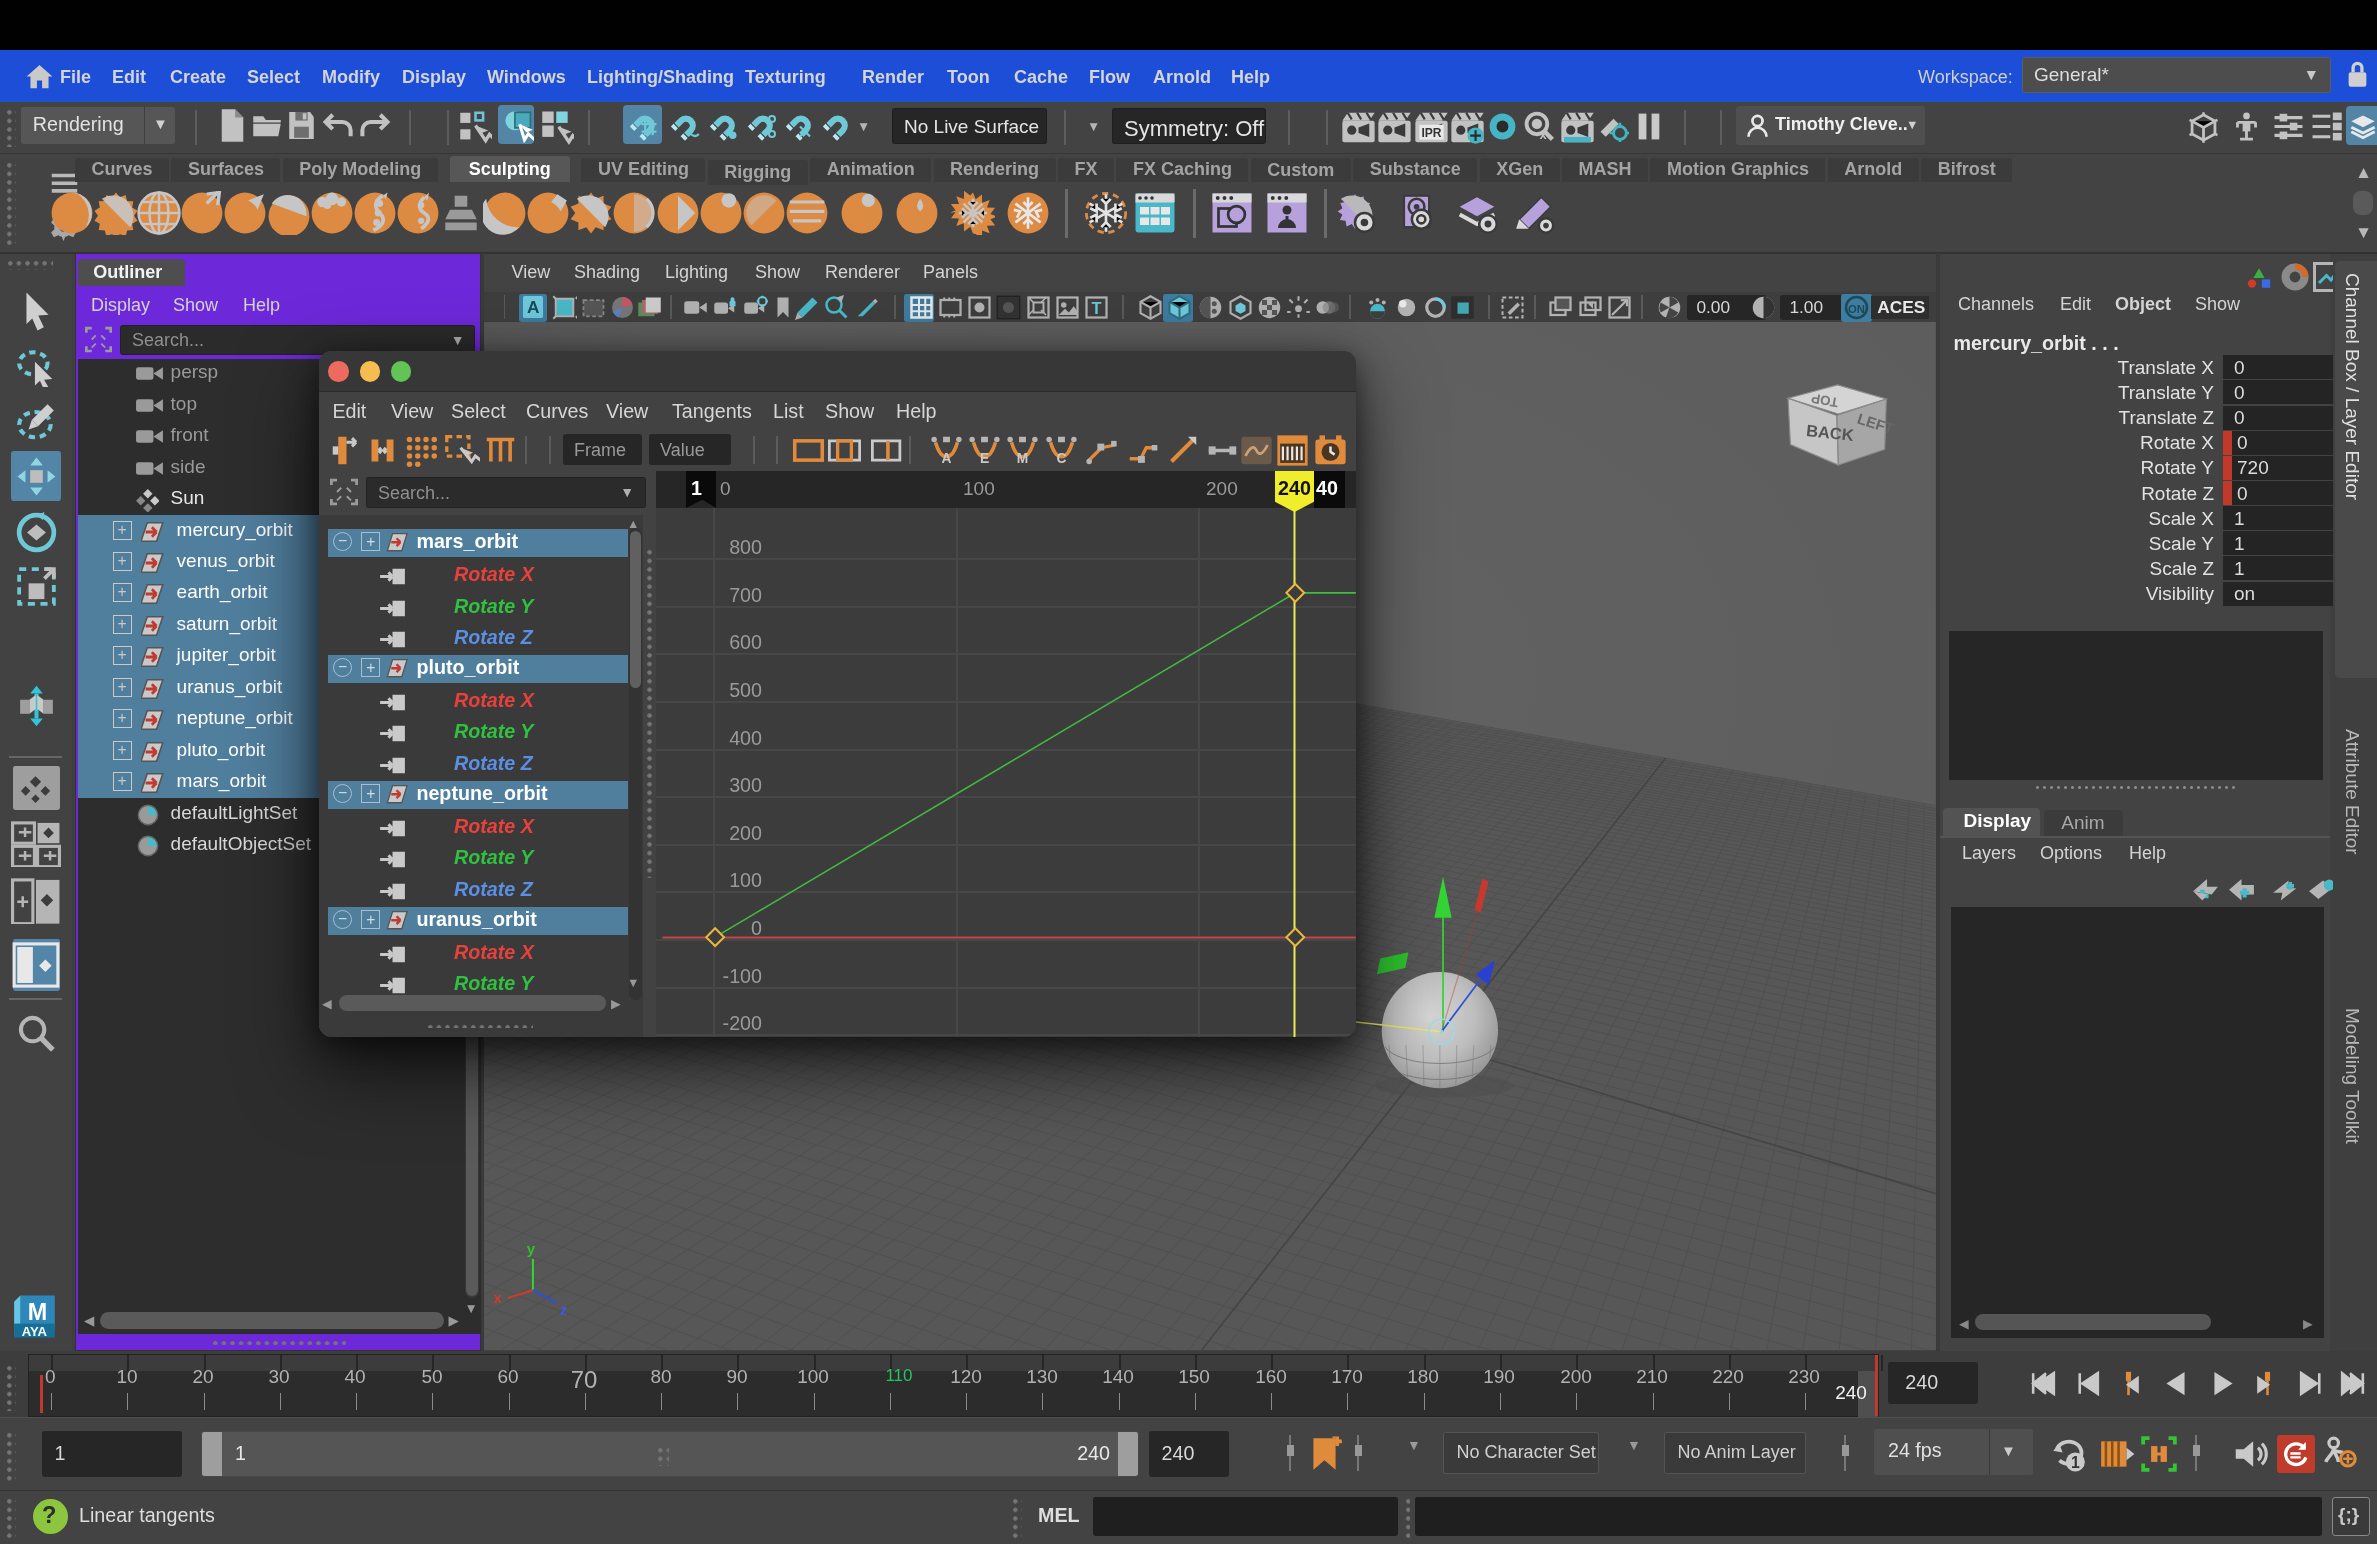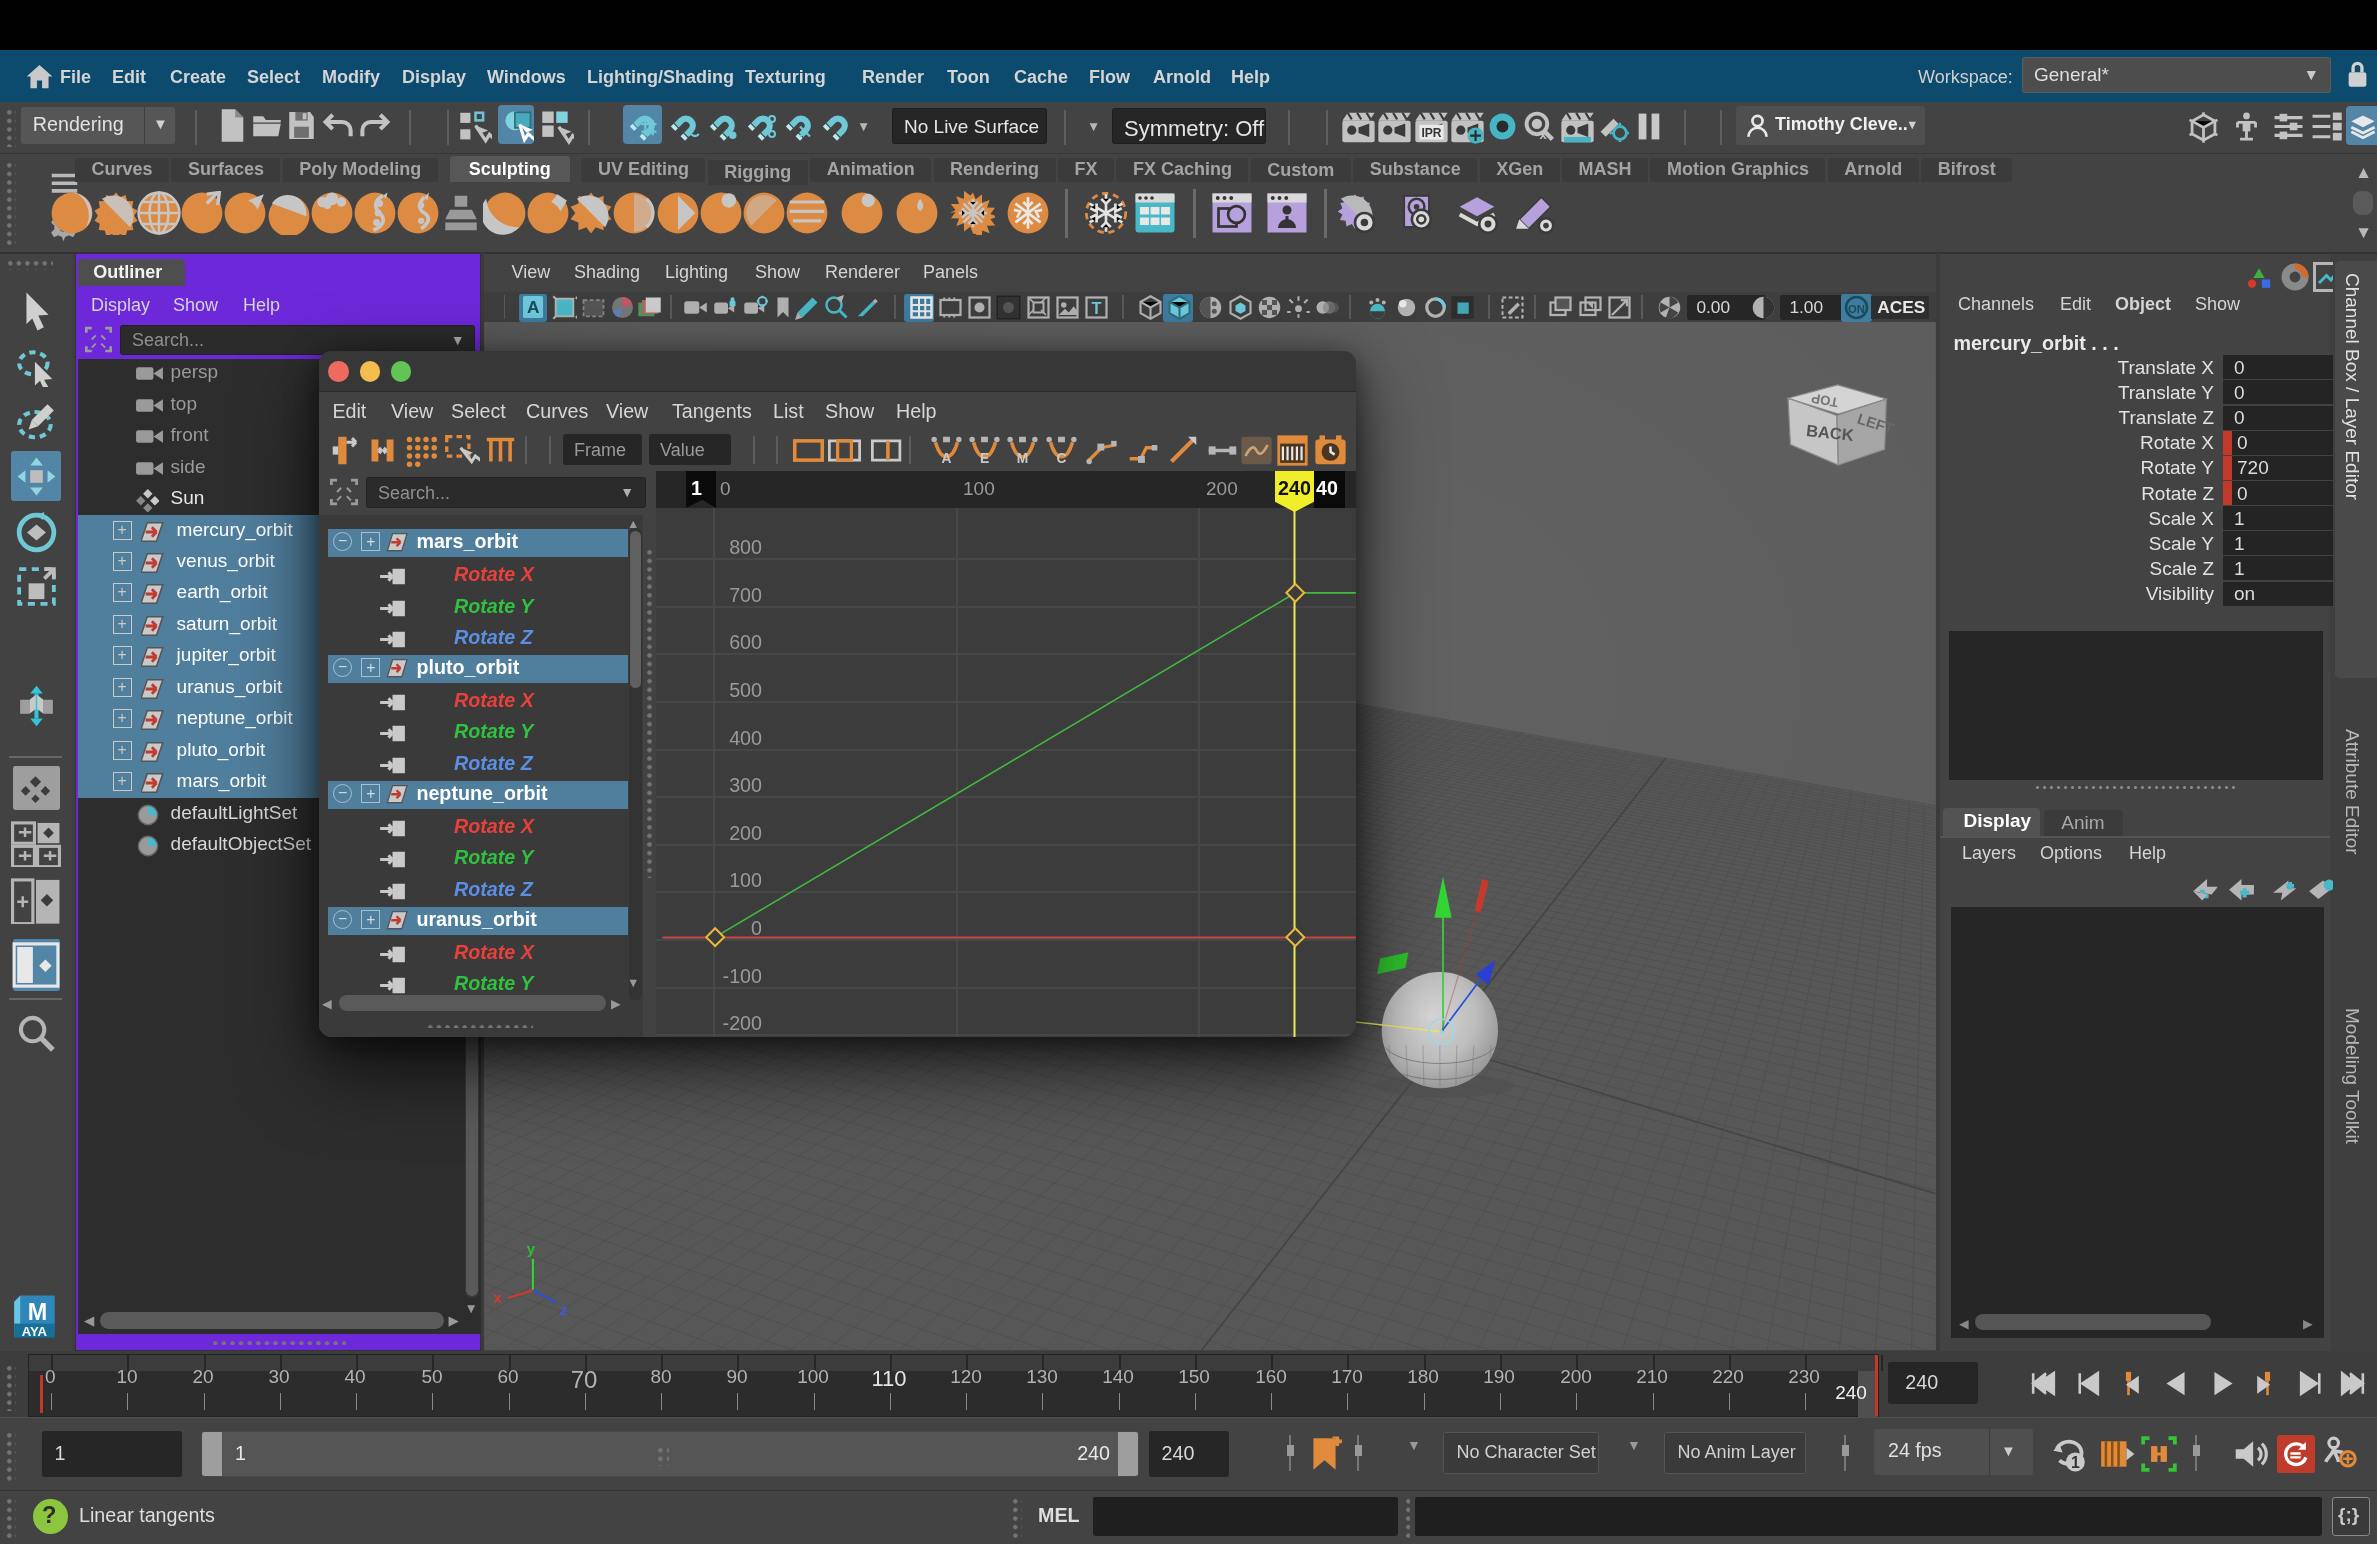--- a/index.html
+++ b/index.html
@@ -5,21 +5,21 @@
 body{font-family:"Liberation Sans",sans-serif;-webkit-font-smoothing:antialiased}
 .a{position:absolute}
 .fx{display:flex;align-items:center}
 .tx{color:#d4d4d4;font-size:18px;font-weight:600}
 .grip{background-image:radial-gradient(circle,#757575 1.9px,transparent 2.4px);background-size:8.6px 8.6px}
 .ibox{background:#262626;color:#d8d8d8;border-radius:2.4px}
 .dd{background:#505050;border-radius:2.4px;color:#d8d8d8}
 </style></head><body>
 <div class="a" style="left:0;top:0;width:2377px;height:1544px;background:#434343;overflow:hidden">
 <div class="a" style="left:0;top:0;width:2377px;height:50px;background:#010101"></div>
-<div class="a" style="left:0;top:50px;width:2377px;height:53px;background:#0c4a6e">
+<div class="a" style="left:0;top:50px;width:2377px;height:53px;background:#1d4ed8">
 <svg class="a" style="left:23.6px;top:11px" width="31" height="31" viewBox="0 0 24 24">
         <path d="M12 3 L22 12 L19 12 L19 21 L14 21 L14 15 L10 15 L10 21 L5 21 L5 12 L2 12 Z" fill="#c9c9c9"></path>
       </svg>
 <div class="a tx" style="left:60px;top:17.3px">File</div>
 <div class="a tx" style="left:112px;top:17.3px">Edit</div>
 <div class="a tx" style="left:170px;top:17.3px">Create</div>
 <div class="a tx" style="left:247px;top:17.3px">Select</div>
 <div class="a tx" style="left:322px;top:17.3px">Modify</div>
 <div class="a tx" style="left:402px;top:17.3px">Display</div>
 <div class="a tx" style="left:487px;top:17.3px">Windows</div>
@@ -1388,21 +1388,21 @@
         <div class="a" style="left:632px;top:0;width:2.4px;height:15.7px;background:#262626"></div>
         <div class="a" style="left:609px;top:11px;width:47px;text-align:center;font-size:19px;color:#b2b2b2">80</div>
         <div class="a" style="left:632px;top:38px;width:1.6px;height:17.3px;background:#8a8a8a"></div>
         <div class="a" style="left:708px;top:0;width:2.4px;height:15.7px;background:#262626"></div>
         <div class="a" style="left:685px;top:11px;width:47px;text-align:center;font-size:19px;color:#b2b2b2">90</div>
         <div class="a" style="left:708px;top:38px;width:1.6px;height:17.3px;background:#8a8a8a"></div>
         <div class="a" style="left:785px;top:0;width:2.4px;height:15.7px;background:#262626"></div>
         <div class="a" style="left:761px;top:11px;width:47px;text-align:center;font-size:19px;color:#b2b2b2">100</div>
         <div class="a" style="left:785px;top:38px;width:1.6px;height:17.3px;background:#8a8a8a"></div>
         <div class="a" style="left:861px;top:0;width:2.4px;height:15.7px;background:#262626"></div>
-        <div class="a" style="left:837px;top:11px;width:47px;text-align:center;font-size:22px;color:#e5e5e5">110</div>
+        <div class="a" style="left:837px;top:11px;width:47px;text-align:right;font-size:17px;color:#22c55e">110</div>
         <div class="a" style="left:861px;top:38px;width:1.6px;height:17.3px;background:#8a8a8a"></div>
         <div class="a" style="left:937px;top:0;width:2.4px;height:15.7px;background:#262626"></div>
         <div class="a" style="left:914px;top:11px;width:47px;text-align:center;font-size:19px;color:#b2b2b2">120</div>
         <div class="a" style="left:937px;top:38px;width:1.6px;height:17.3px;background:#8a8a8a"></div>
         <div class="a" style="left:1013px;top:0;width:2.4px;height:15.7px;background:#262626"></div>
         <div class="a" style="left:990px;top:11px;width:47px;text-align:center;font-size:19px;color:#b2b2b2">130</div>
         <div class="a" style="left:1013px;top:38px;width:1.6px;height:17.3px;background:#8a8a8a"></div>
         <div class="a" style="left:1090px;top:0;width:2.4px;height:15.7px;background:#262626"></div>
         <div class="a" style="left:1066px;top:11px;width:47px;text-align:center;font-size:19px;color:#b2b2b2">140</div>
         <div class="a" style="left:1090px;top:38px;width:1.6px;height:17.3px;background:#8a8a8a"></div>

